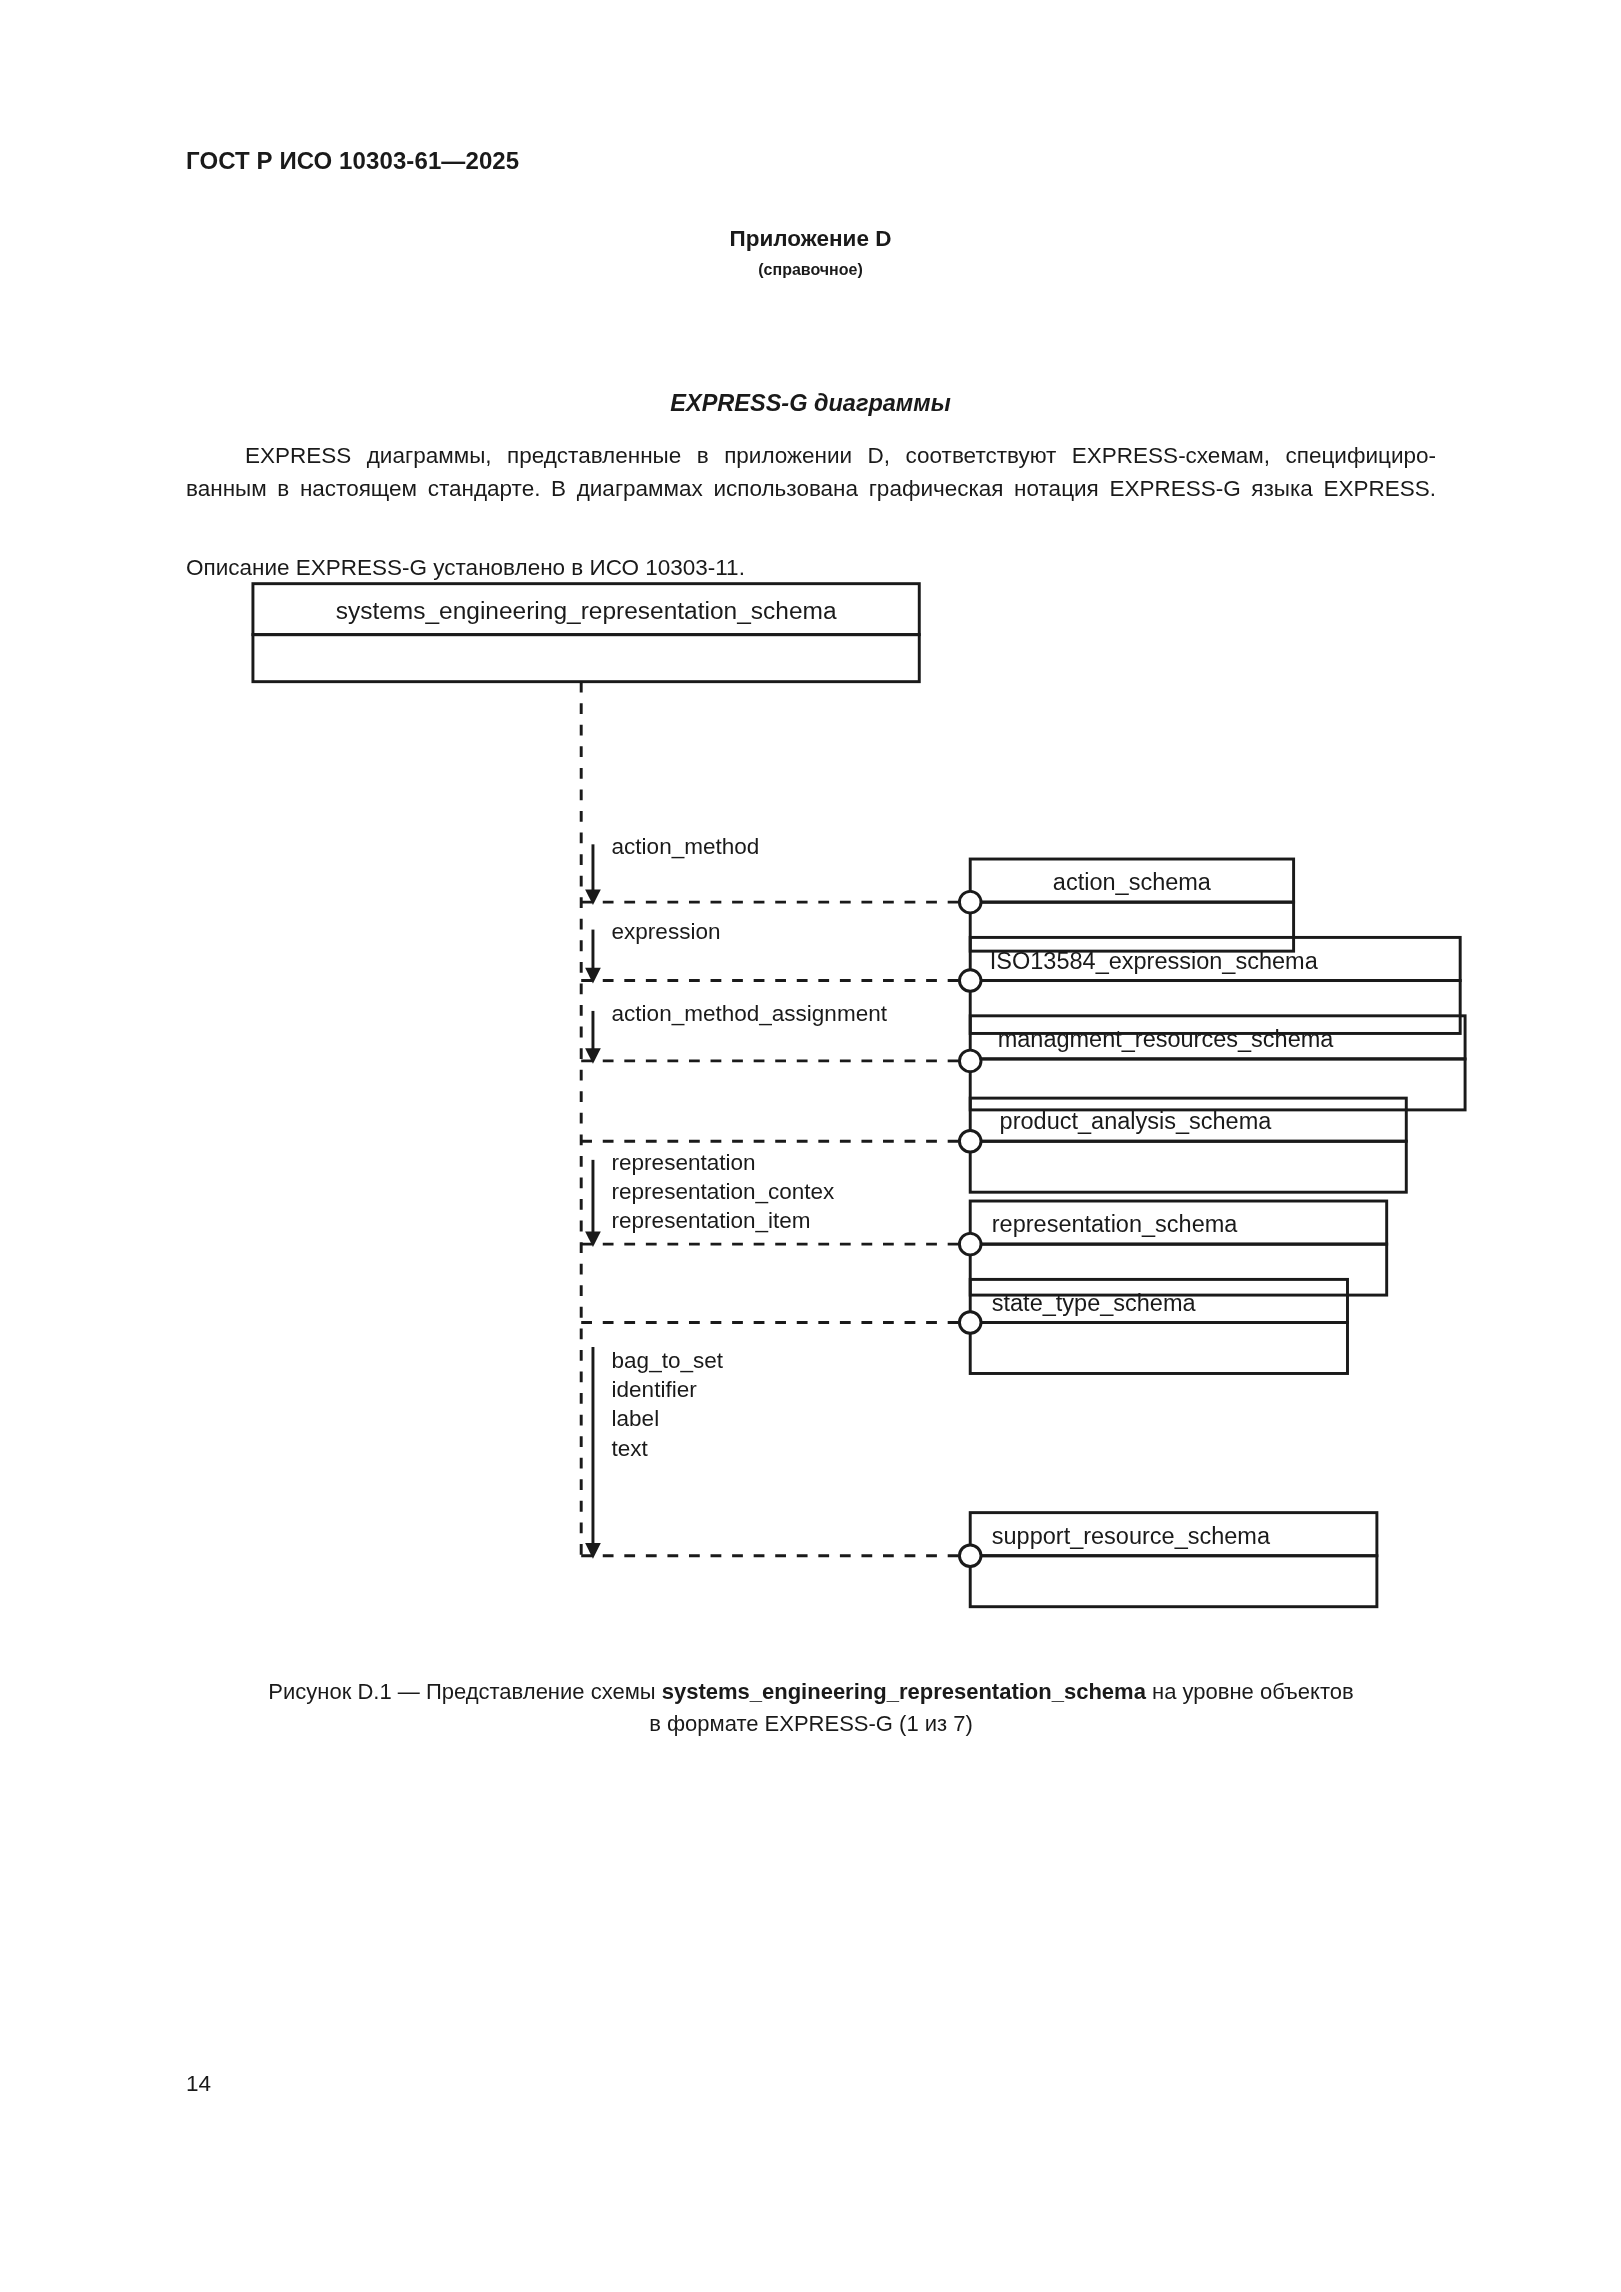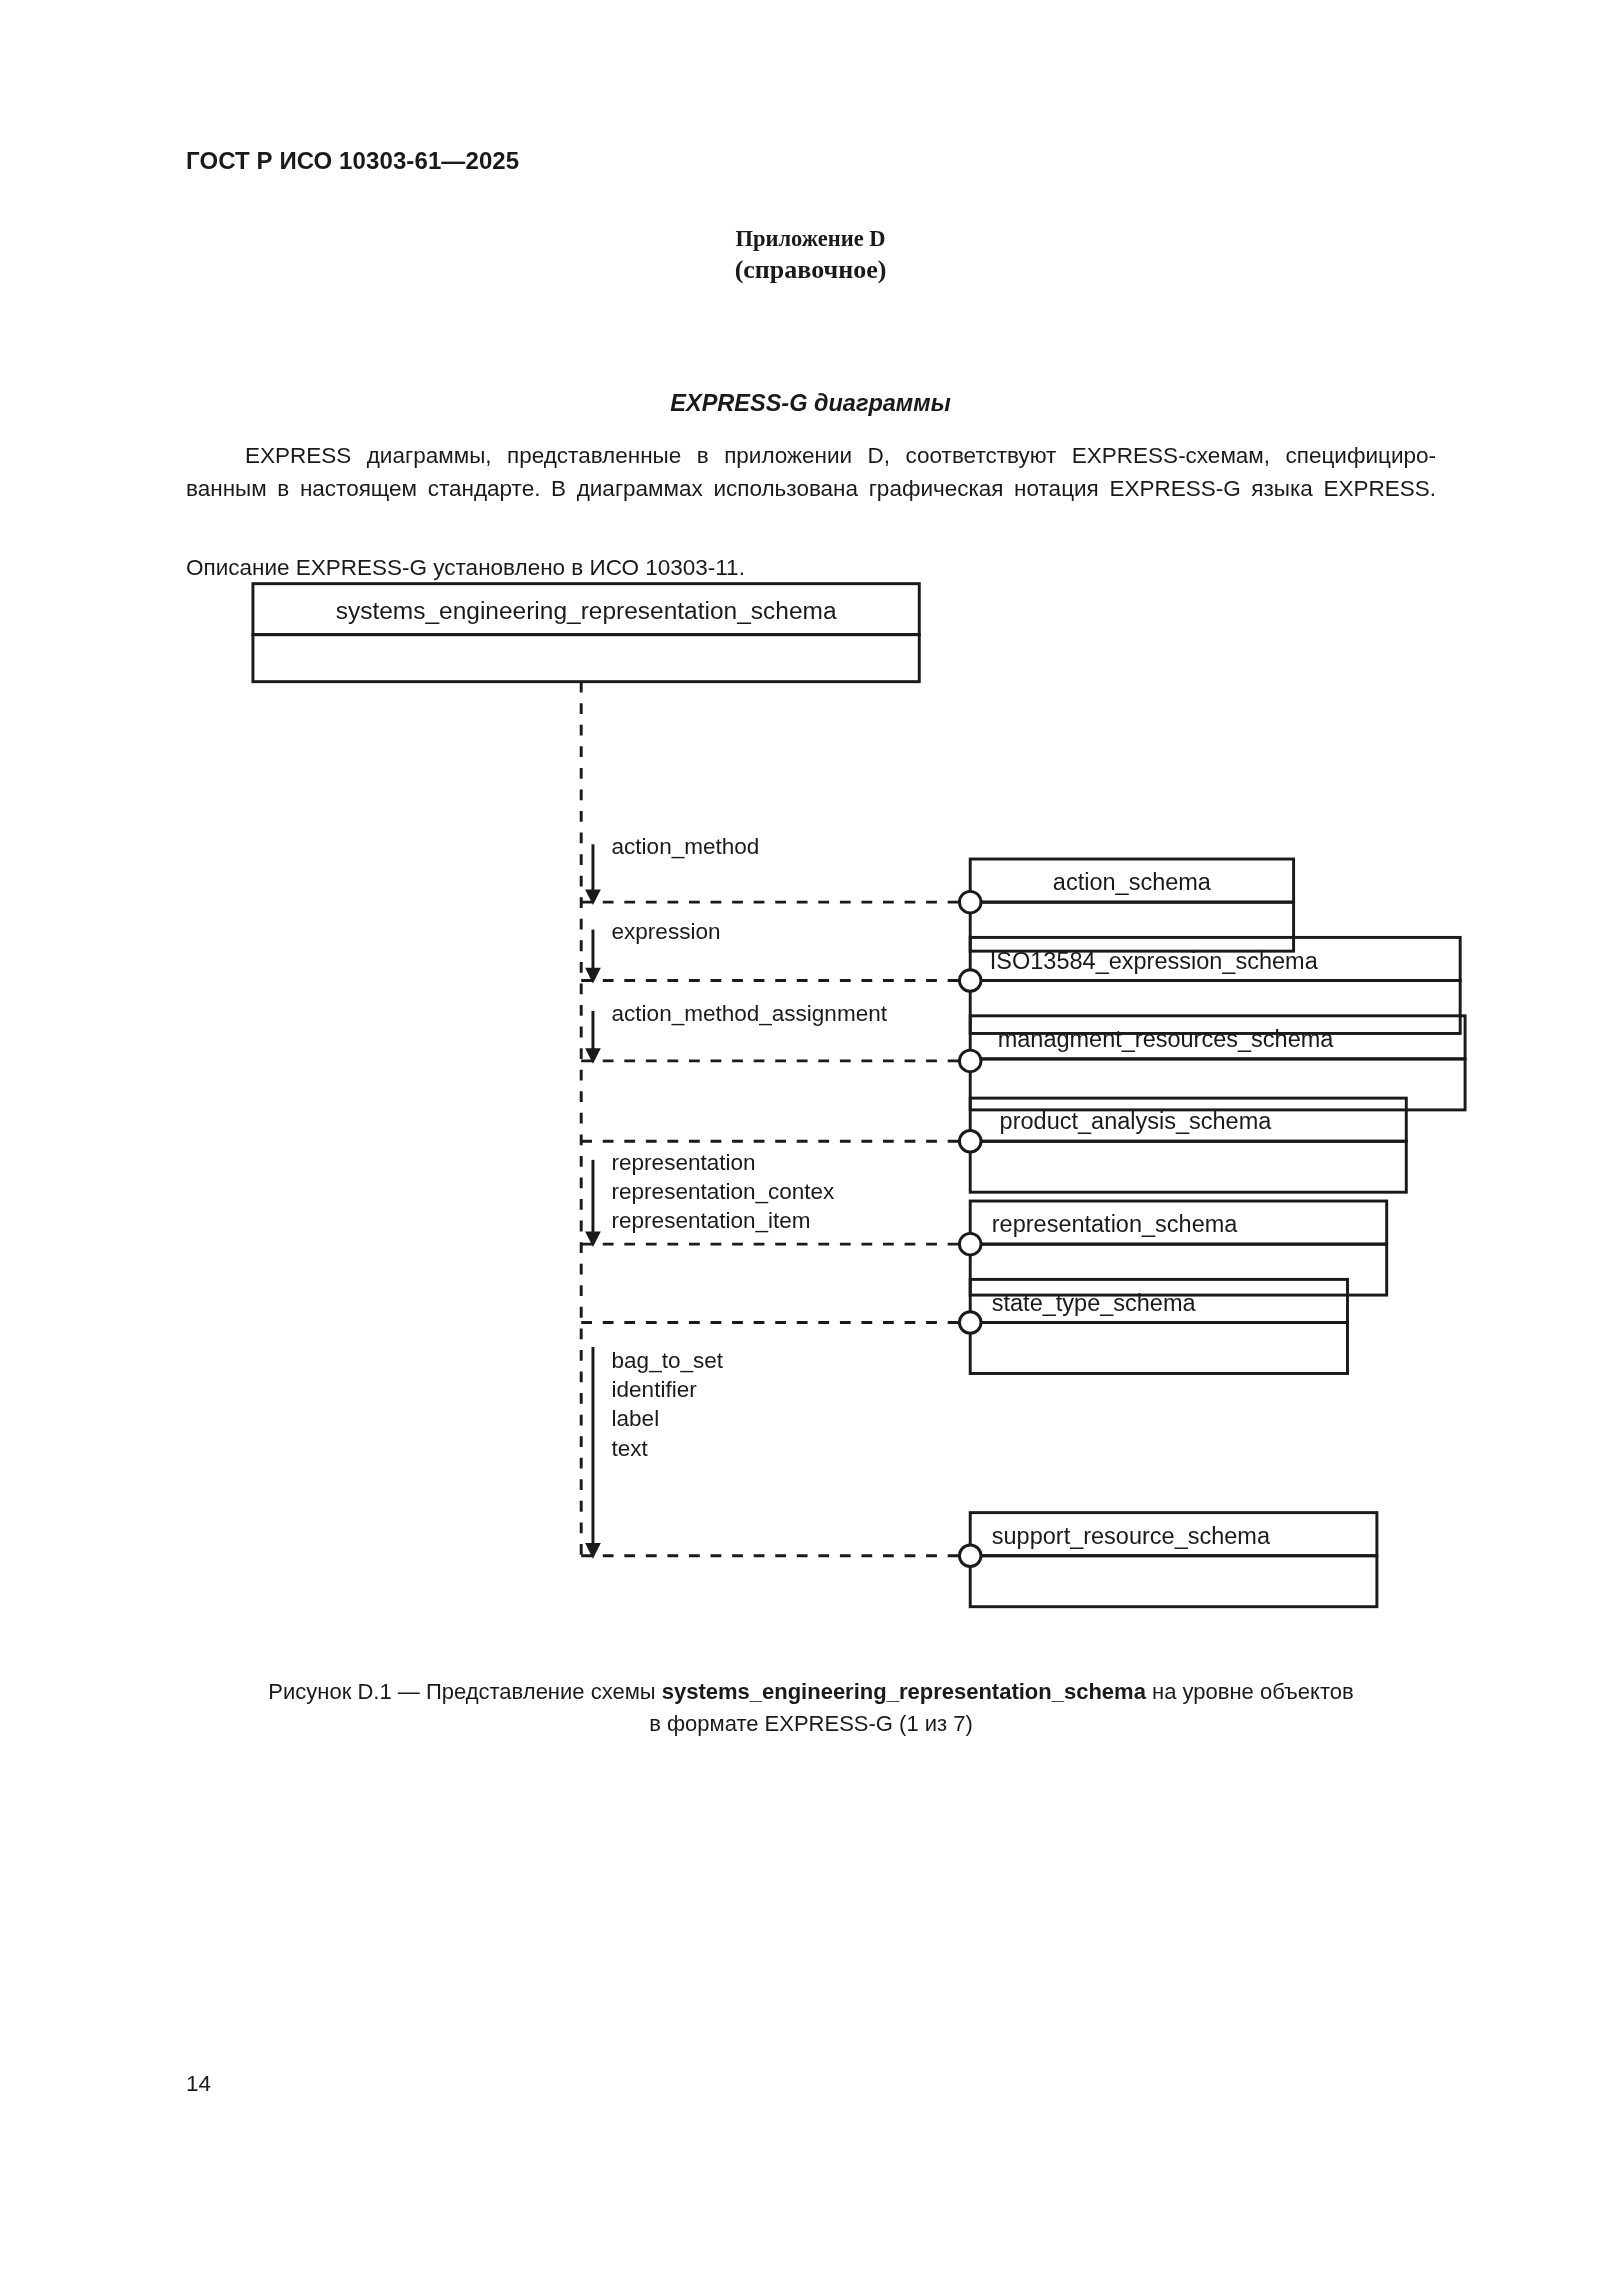--- a/index.html
+++ b/index.html
@@ -33,29 +33,28 @@
     white-space: nowrap;
   }
 
   
   .annex-block {
     position: absolute;
     left: 0;
     top: 223px;
     width: 1621px;
     text-align: center;
-    font-family: Liberation Serif, serif;
   }
   .annex-title {
     font-size: 22.5px;
     font-weight: bold;
     line-height: 31px;
   }
   .annex-sub {
-    font-size: 26px;
+    font-size: 16px;
     font-weight: bold;
     line-height: 31px;
   }
 
   
   .section-title {
     position: absolute;
     left: 0;
     top: 390px;
     width: 1621px;

